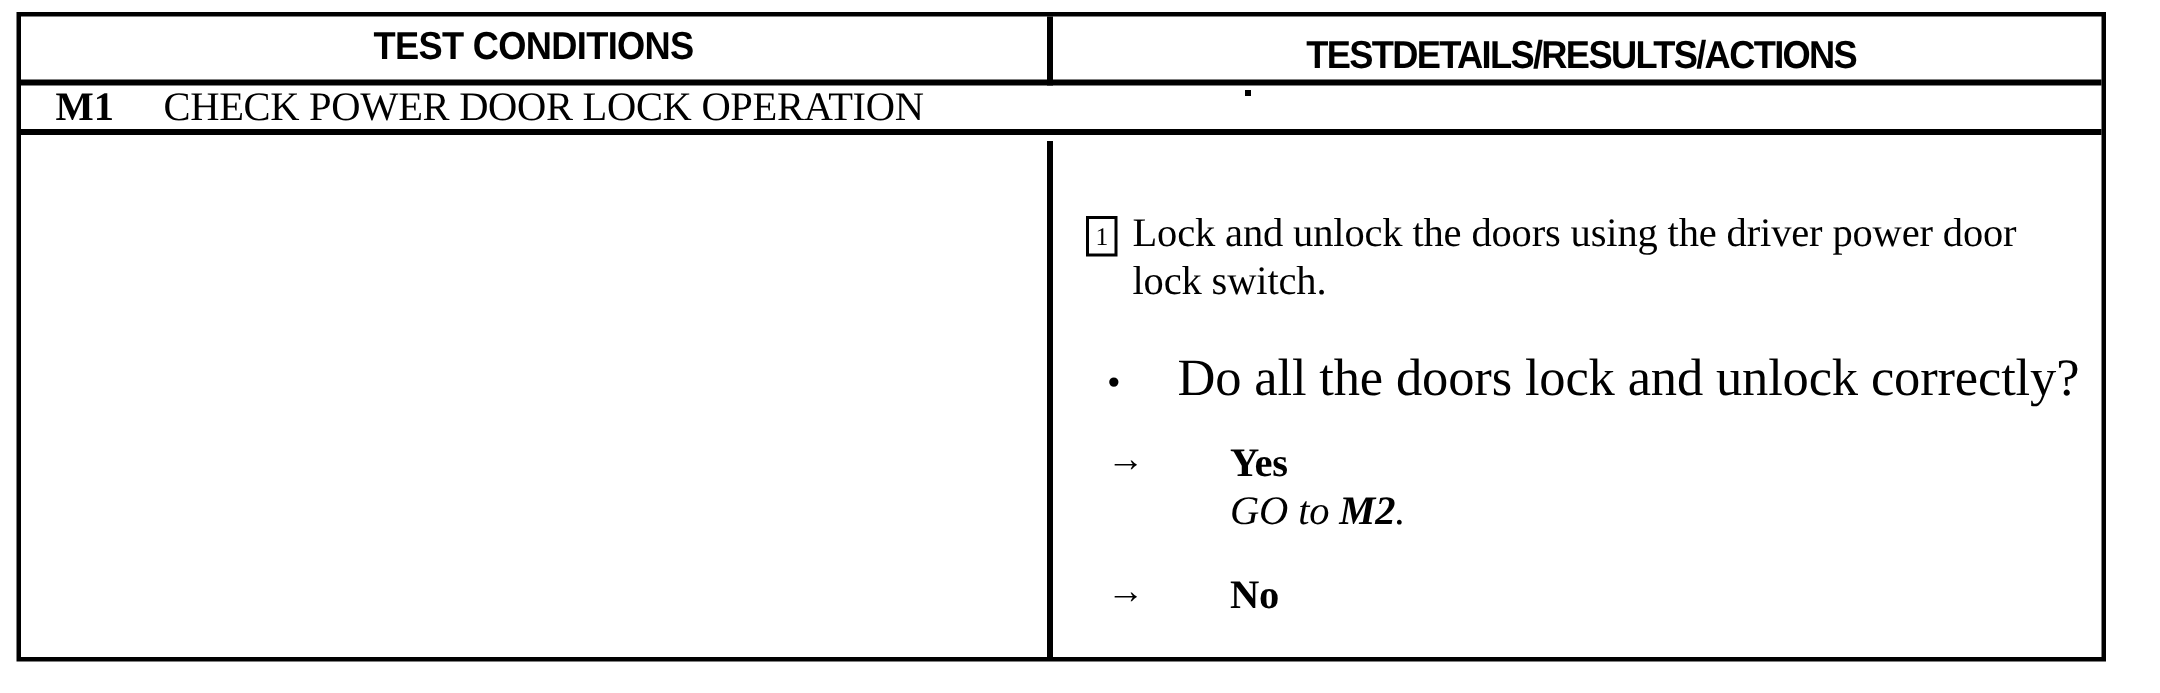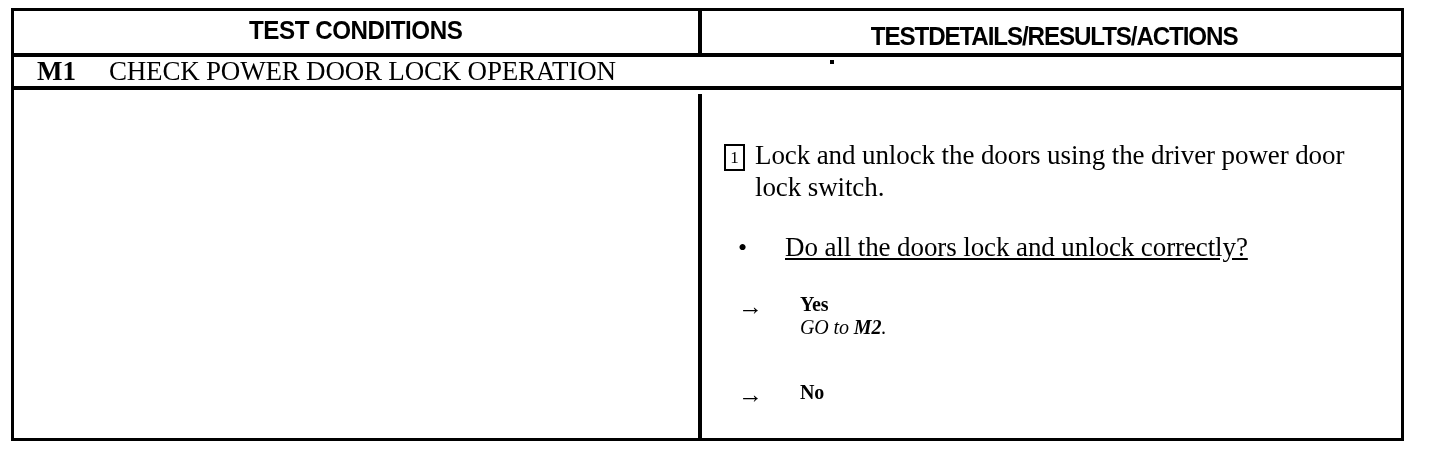--- a/index.html
+++ b/index.html
@@ -181,24 +181,23 @@
   }
   .bullet-dot {
     font-family: "Liberation Serif", serif;
     font-size: 26px;
     line-height: 1;
     width: 47px;
     flex: 0 0 47px;
   }
   .bullet-text {
     font-family: "Liberation Serif", serif;
-    font-size: 27px;
+    font-size: 35px;
     line-height: 1.17;
     letter-spacing: -0.1px;
-    text-decoration: underline;
   }
 
   
   .branch {
     position: absolute;
     left: 36px;
     width: 650px;
     display: flex;
     align-items: flex-start;
   }
@@ -207,22 +206,23 @@
 
   .branch-arrow {
     font-family: "Liberation Serif", serif;
     font-size: 25px;
     line-height: 1.15;
     width: 62px;
     flex: 0 0 62px;
   }
   .branch-body {
     font-family: "Liberation Serif", serif;
-    font-size: 20px;
+    font-size: 27px;
     line-height: 1.17;
+    margin-left: 20px;
   }
   .branch-label {
     font-weight: bold;
     letter-spacing: -0.2px;
   }
   .branch-action {
     font-weight: normal;
     letter-spacing: -0.1px;
     font-style: italic;
   }

